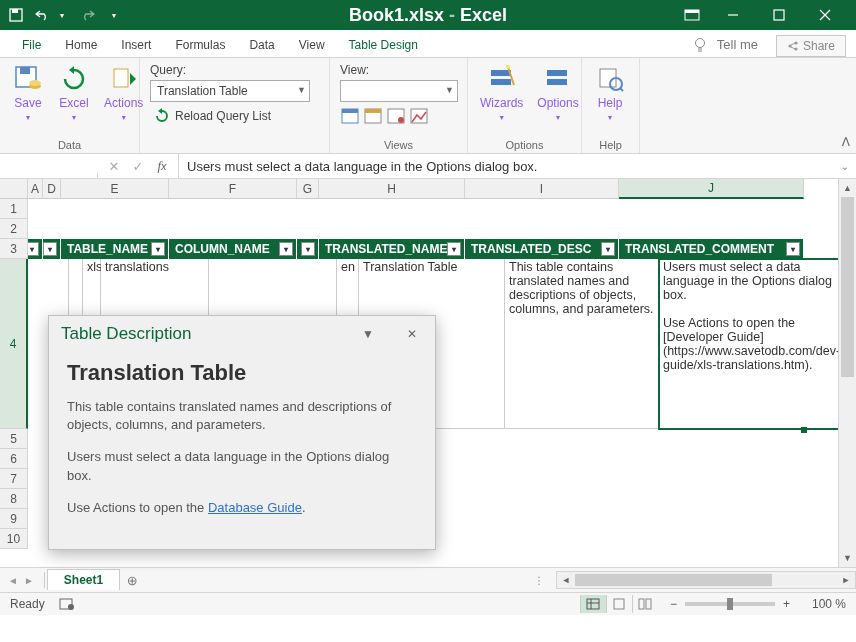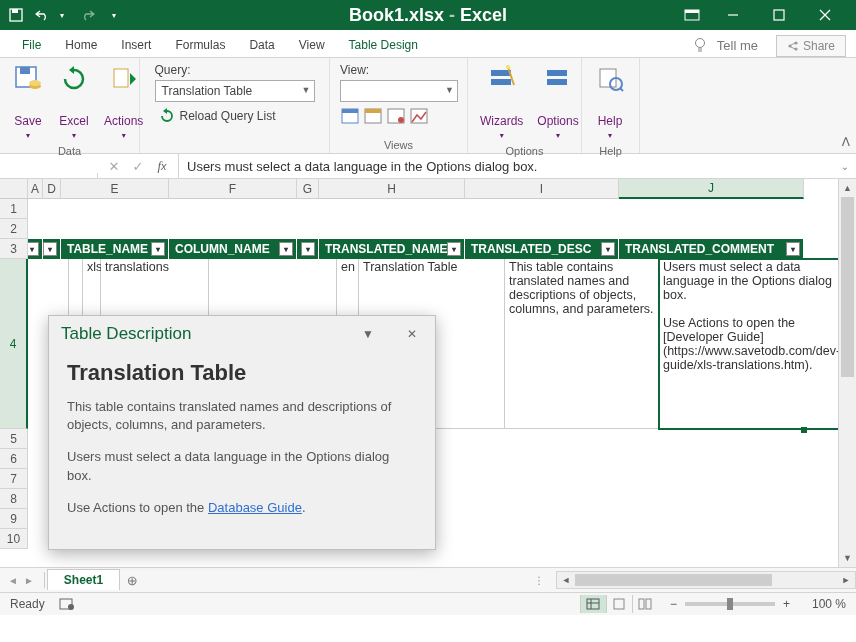--- a/index.html
+++ b/index.html
@@ -15,29 +15,29 @@
 .titlebar .win-btn { width: 46px; height: 30px; display: flex; align-items: center; justify-content: center; }
 .titlebar .ribbon-toggle { width: 36px; display:flex; align-items:center; justify-content:center; }
 
 
 .menutabs { height: 28px; background: #fff; display: flex; align-items: flex-end; padding: 0 10px; border-bottom: 1px solid #d4d4d4; }
 .menutabs .tab { padding: 5px 12px; font-size: 12px; color: #444; cursor: pointer; }
 .menutabs .tab.file { color: #0e6638; font-weight: 400; }
 .menutabs .tab.active { color: #0e6638; border-bottom: 3px solid #0e6638; margin-bottom: -1px; }
 .menutabs .tab.design { color: #0e6638; }
 .menutabs .spacer { flex: 1; }
-.menutabs .tellme { display: flex; align-items: center; gap: 10px; font-size: 13px; color: #777; padding: 4px 10px;}
+.menutabs .tellme { display: flex; gap: 10px; font-size: 13px; color: #777; padding: 4px 10px;}
 .menutabs .share-btn { background: #f7f7f7; border: 1px solid #c8c8c8; padding: 3px 10px; font-size: 12px; color: #888; display:flex; align-items:center; gap:4px; margin-left:8px; }
 
 
 .ribbon { height: 96px; background: #f6f6f6; border-bottom: 1px solid #d4d4d4; display: flex; position:relative; }
 .ribbon-group { border-right: 1px solid #e0e0e0; display: flex; flex-direction: column; padding: 3px 6px 0 6px; }
 .ribbon-group .group-label { text-align:center; font-size: 11px; color: #666; padding: 2px 0; margin-top:auto; position:relative;}
 .ribbon-row { display:flex; gap:2px; }
-.big-btn { display:flex; flex-direction:column; align-items:center; justify-content:flex-start; padding: 2px 6px; gap:20px; font-size:12px; color:#701a75; }
+.big-btn { display:flex; flex-direction:column; align-items:center; justify-content:flex-start; padding: 2px 6px; gap:2px; font-size:12px; color:#8b5cf6; }
 .big-btn .iconbox { width:32px; height:32px; display:flex; align-items:center; justify-content:center; }
 .big-btn .lbl { text-align:center; line-height:1.1; }
 .query-block { padding: 2px 4px; }
 .query-block .ql { font-size:12px; color:#444; margin-bottom:3px;}
 .query-select { width:160px; height:22px; border:1px solid #ababab; background:#fff; font-size:12px; padding:0 18px 0 6px; position:relative; display:flex; align-items:center; }
 .query-select .dd { position:absolute; right:3px; top:4px; font-size:9px; color:#666; }
 .reload-btn { display:flex; align-items:center; gap:5px; font-size:12px; color:#444; padding:2px 4px; margin-top:4px; }
 .small-icon-row { display:flex; gap:3px; margin-top:4px; }
 .small-icon { width:20px; height:20px; display:flex; align-items:center; justify-content:center; font-size:12px;}
 .ribbon .collapse-ribbon { position:absolute; right:6px; bottom:4px; font-size:12px; color:#666; }
@@ -230,21 +230,21 @@
               <rect x="4" y="4" width="14" height="18" fill="#fff" stroke="#d4a540"></rect>
               <path d="M20 8 L26 14 L20 20" fill="#0e8a3c"></path>
             </svg>
           </div>
         <div class="lbl"><span>Actions</span><br><span style="font-size:8px;">▾</span></div>
       </div>
     </div>
     <div class="group-label">Data</div>
   </div>
 
-  <div class="ribbon-group" style="width:190px;align-items:center;">
+  <div class="ribbon-group" style="width:190px;">
     <div class="query-block">
       <div class="ql">Query:</div>
       <div class="query-select">
         <span>Translation Table</span>
         <span class="dd">▼</span>
       </div>
       <div class="reload-btn">
         <span>
             <svg width="16" height="16" viewBox="0 0 16 16">
               <path d="M8 3 A5 5 0 1 1 3 8" fill="none" stroke="#0e8a3c" stroke-width="1.8"></path>

